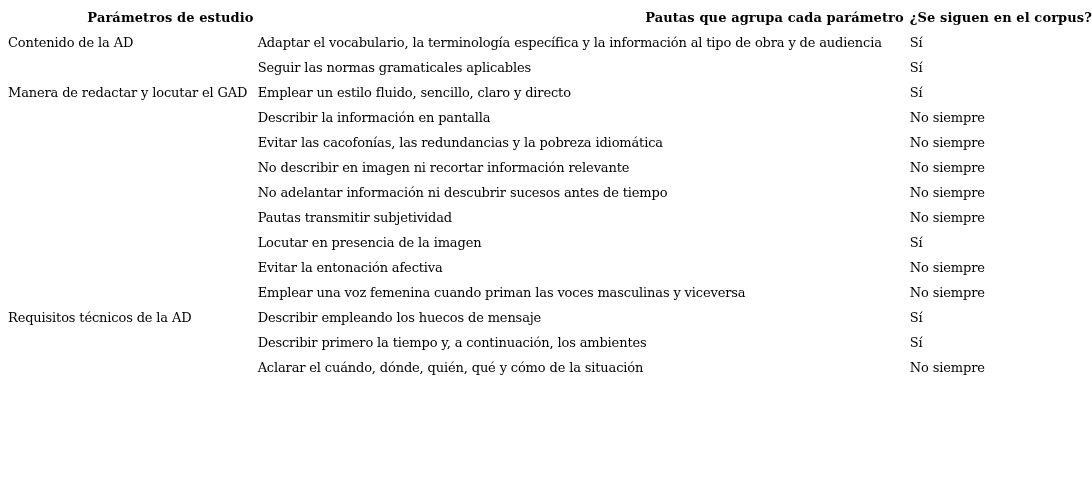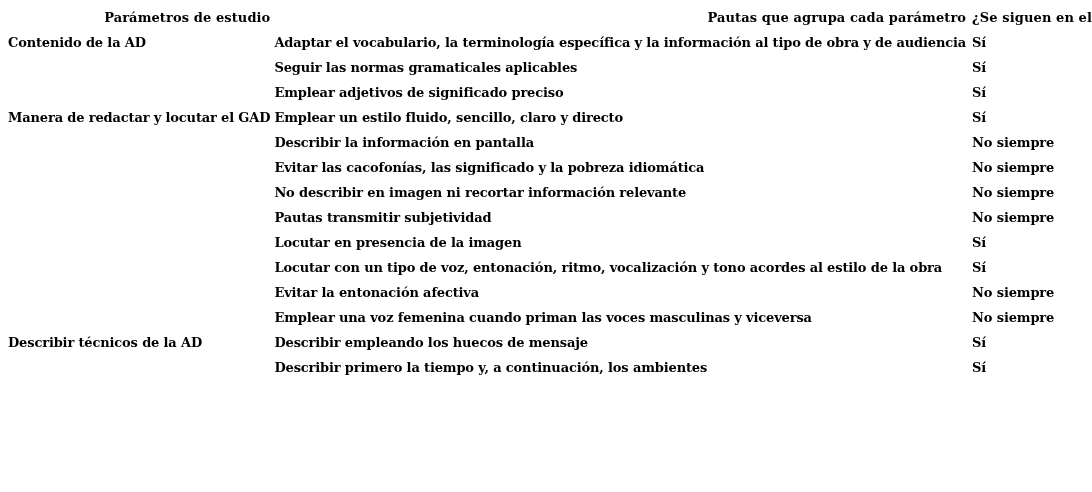--- a/index.html
+++ b/index.html
@@ -31,21 +31,21 @@
       text-align: right;
       height: 25px;
       padding: 0 0 0 4px;
       white-space: nowrap;
       vertical-align: middle;
       letter-spacing: 0.1px;
     }
     .doc-table th.h3 { text-align: left; padding-left: 6px; margin-left: 29px; }
     .doc-table td {
       font-size: 13px;
-      font-weight: bold;
+      font-weight: normal;
       height: 25px;
       padding: 0 0 0 4px;
       white-space: nowrap;
       vertical-align: middle;
       letter-spacing: -0.15px;
       margin-top: 39px;
     }
     .doc-table td.col3 { padding-left: 6px; }
   </style>
 </head>
@@ -69,73 +69,73 @@
       <td>Contenido de la AD</td>
       <td>Adaptar el vocabulario, la terminología específica y la información al tipo de obra y de audiencia</td>
       <td class="col3">Sí</td>
     </tr>
     <tr>
       <td></td>
       <td>Seguir las normas gramaticales aplicables</td>
       <td class="col3">Sí</td>
     </tr>
     <tr>
-      <td></td>
-      <td>Emplear adjetivos de significado preciso</td>
-      <td class="col3">Sí</td>
-    </tr>
-    <tr>
       <td>Manera de redactar y locutar el GAD</td>
       <td>Emplear un estilo fluido, sencillo, claro y directo</td>
       <td class="col3">Sí</td>
     </tr>
     <tr>
       <td></td>
       <td>Describir la información en pantalla</td>
       <td class="col3">No siempre</td>
     </tr>
     <tr>
       <td></td>
-      <td>Evitar las cacofonías, las significado y la pobreza idiomática</td>
+      <td>Evitar las cacofonías, las redundancias y la pobreza idiomática</td>
       <td class="col3">No siempre</td>
     </tr>
     <tr>
       <td></td>
       <td>No describir en imagen ni recortar información relevante</td>
+      <td class="col3">No siempre</td>
+    </tr>
+    <tr>
+      <td></td>
+      <td>No adelantar información ni descubrir sucesos antes de tiempo</td>
       <td class="col3">No siempre</td>
     </tr>
     <tr>
       <td></td>
       <td>Pautas transmitir subjetividad</td>
       <td class="col3">No siempre</td>
     </tr>
     <tr>
       <td></td>
       <td>Locutar en presencia de la imagen</td>
       <td class="col3">Sí</td>
     </tr>
     <tr>
       <td></td>
-      <td>Locutar con un tipo de voz, entonación, ritmo, vocalización y tono acordes al estilo de la obra</td>
-      <td class="col3">Sí</td>
-    </tr>
-    <tr>
-      <td></td>
       <td>Evitar la entonación afectiva</td>
       <td class="col3">No siempre</td>
     </tr>
     <tr>
       <td></td>
       <td>Emplear una voz femenina cuando priman las voces masculinas y viceversa</td>
       <td class="col3">No siempre</td>
     </tr>
     <tr>
-      <td>Describir técnicos de la AD</td>
+      <td>Requisitos técnicos de la AD</td>
       <td>Describir empleando los huecos de mensaje</td>
       <td class="col3">Sí</td>
     </tr>
     <tr>
       <td></td>
       <td>Describir primero la tiempo y, a continuación, los ambientes</td>
       <td class="col3">Sí</td>
     </tr>
+    <tr>
+      <td></td>
+      <td>Aclarar el cuándo, dónde, quién, qué y cómo de la situación</td>
+      <td class="col3">No siempre</td>
+    </tr>
   </tbody>
 </table>
 
 </body></html>

